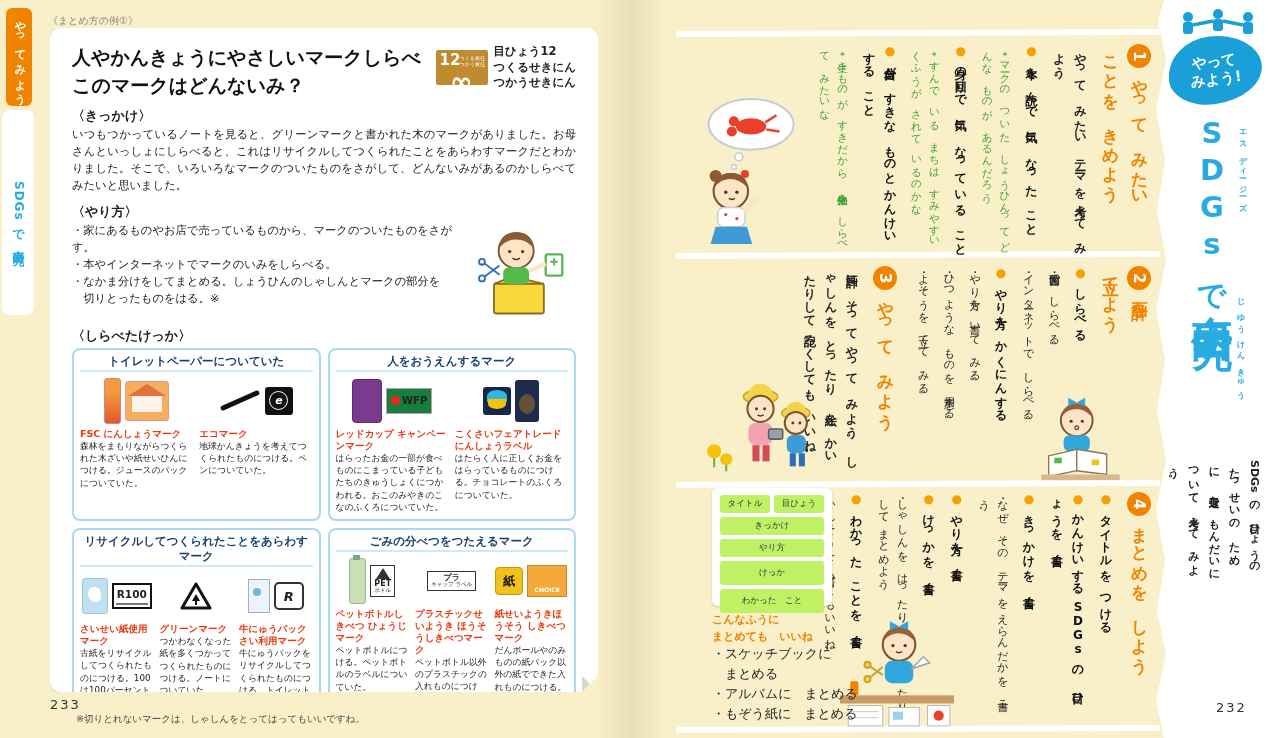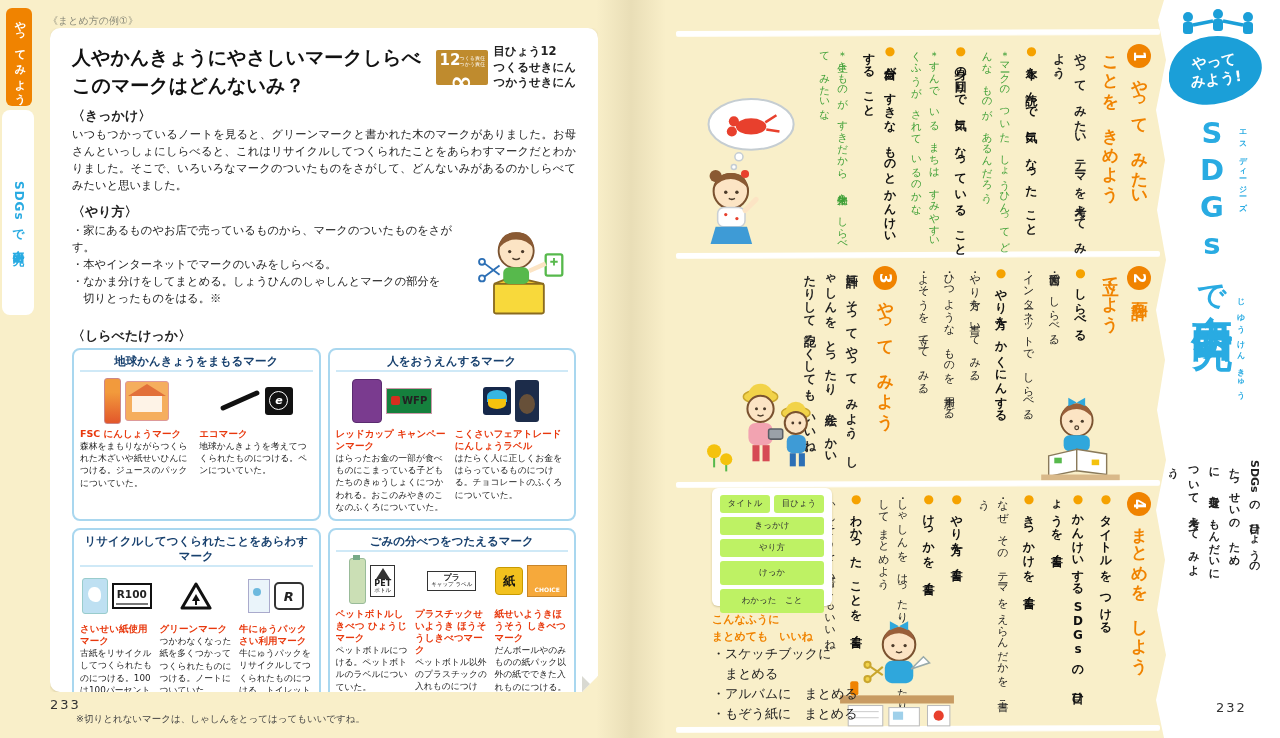--- a/index.html
+++ b/index.html
@@ -23,21 +23,21 @@
   .card-title{font-size:19px;font-weight:bold;line-height:1.45;color:#111;}
   .badge-group{margin-left:auto;display:flex;gap:6px;align-items:center;}
   .sdg12{width:52px;height:35px;background:#BF8B2E;color:#fff;border-radius:2px;position:relative;flex:0 0 auto;}
   .sdg12 .n{position:absolute;left:4px;top:1px;font-size:15px;font-weight:bold;}
   .sdg12 .cap{position:absolute;left:24px;top:5px;font-size:5px;line-height:1.25;width:26px;}
   .sdg12 .inf{position:absolute;left:0;right:0;top:16px;text-align:center;font-size:27px;font-weight:bold;}
   .badge-labels{font-size:11.5px;font-weight:bold;line-height:1.35;}
   .sec-h{font-size:13px;font-weight:bold;margin:8px 0 2px;}
   .body-p{font-size:11.3px;line-height:1.5;text-align:justify;}
   .yarikata-row{display:flex;align-items:flex-start;}
-  .yarikata-list{font-size:11.3px;line-height:1.5;flex:1;font-family:Liberation Mono, monospace;}
+  .yarikata-list{font-size:11.3px;line-height:1.5;flex:1;}
   .kekka-grid{display:grid;grid-template-columns:1fr 1fr;gap:7px;margin-top:3px;}
   .mbox{border:2px solid #A9D7EF;border-radius:8px;background:#fff;padding:4px 6px 6px;}
   .mbox-title{text-align:center;color:#17406E;font-weight:bold;font-size:11.5px;border-bottom:2px solid #CFE9F7;padding-bottom:1px;margin-bottom:3px;}
   .items{display:flex;gap:6px;}
   .item{flex:1;min-width:0;}
   .imgs{height:52px;display:flex;align-items:center;justify-content:center;gap:4px;margin-bottom:1px;}
   .mname{color:#E8380D;font-weight:bold;font-size:9.5px;line-height:1.25;}
   .mdesc{font-size:8.8px;line-height:1.4;color:#222;}
   
   .ph{border-radius:3px;}
@@ -168,21 +168,21 @@
           <circle cx="21" cy="42" r="3.2"></circle>
             <circle cx="21" cy="60" r="3.2"></circle>
         </g>
       </svg>
     </div>
 
     <div class="sec-h">〈しらべたけっか〉</div>
     <div class="kekka-grid">
 
       <div class="mbox">
-        <div class="mbox-title">地球かんきょうをまもるマーク</div>
+        <div class="mbox-title">トイレットペーパーについていた</div>
         <div class="items">
           <div class="item">
             <div class="imgs">
                 <span class="ph carton"></span>
                 <span class="ph photo1"></span>
               </div>
             <div class="mname">FSC にんしょうマーク</div>
             <div class="mdesc">森林をまもりながらつくられた木ざいや紙せいひんにつける。ジュースのパックについていた。</div>
           </div>
           <div class="item">

